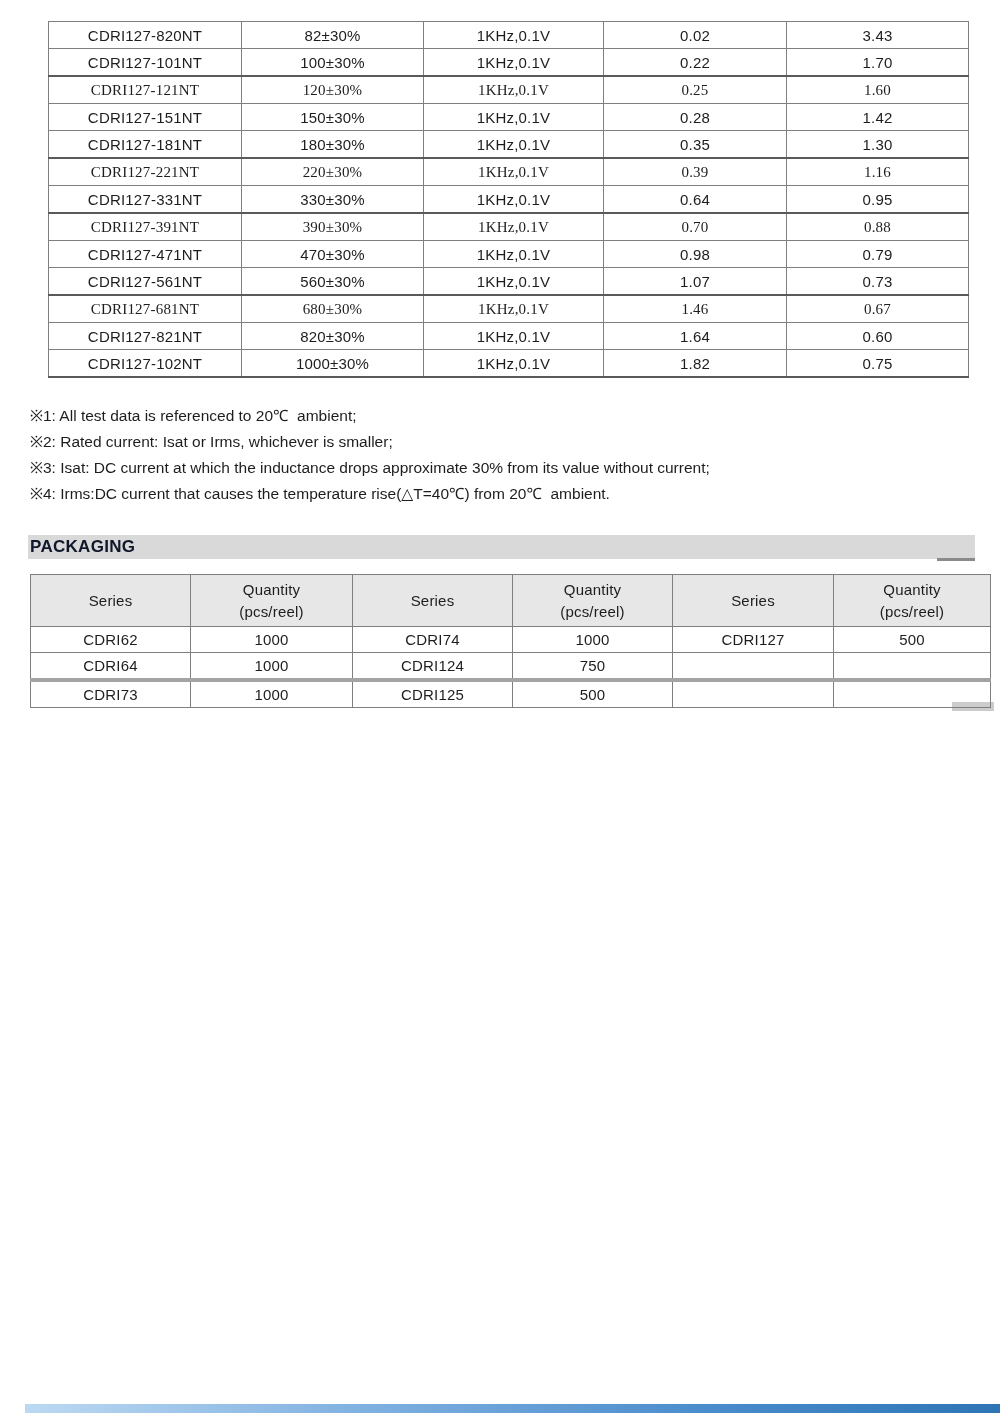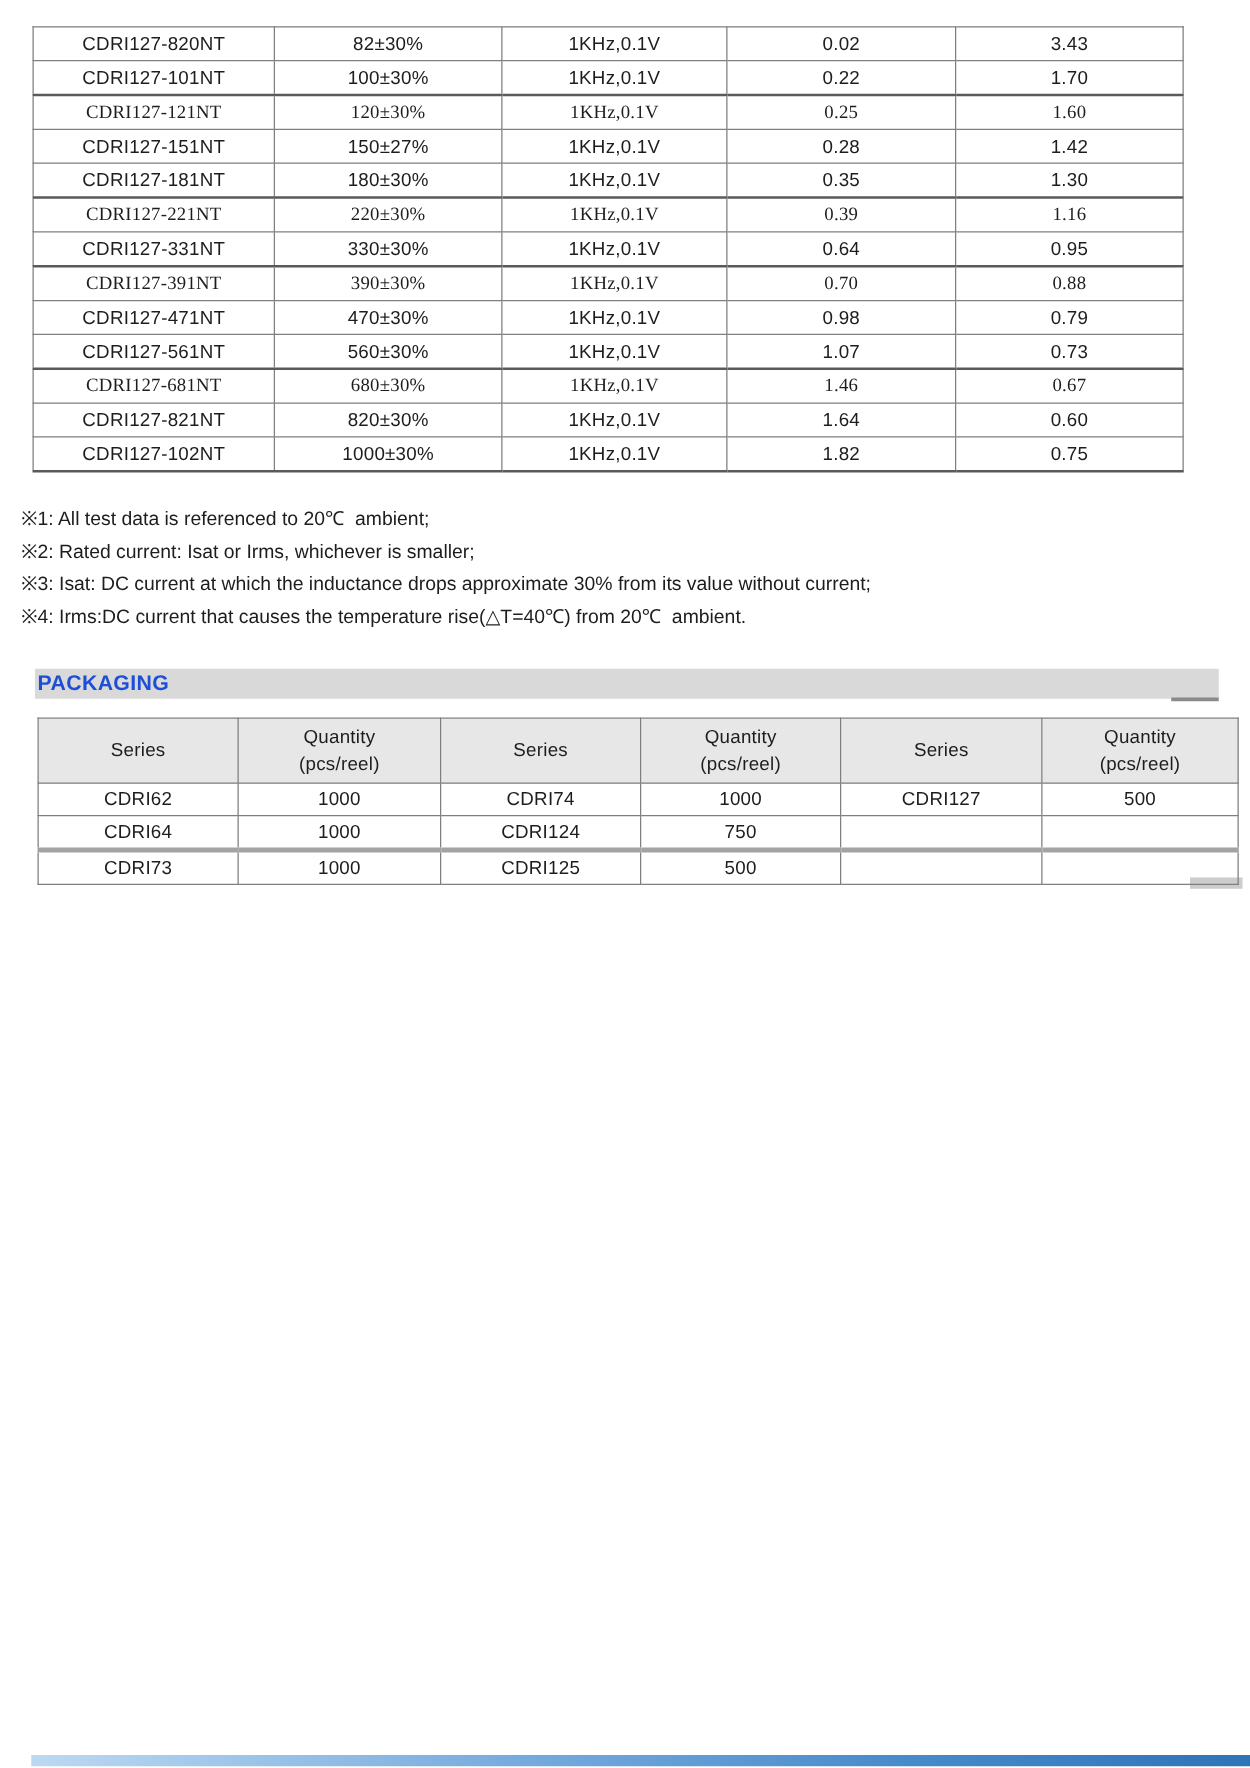--- a/index.html
+++ b/index.html
@@ -6,46 +6,46 @@
   body {
     width: 1000px; height: 1414px;
     background: #ffffff;
     font-family: "Liberation Sans", sans-serif;
     color: #1d1d1d;
   }
   .page { position: relative; width: 1000px; height: 1414px; overflow: hidden; background: #ffffff; }
 
   
   #spec-table {
-    position: absolute; left: 26px; top: 21px; width: 920px;
+    position: absolute; left: 48px; top: 21px; width: 920px;
     border-collapse: collapse; table-layout: fixed;
     font-size: 15px;
   }
   #spec-table td {
     border: 1px solid #7f7f7f;
     height: 26px; padding: 0;
     text-align: center; vertical-align: middle;
     letter-spacing: 0.2px;
   }
   #spec-table tr.thick-top td { border-top: 2px solid #5a5a5a; font-family: Liberation Serif, serif; }
   #spec-table tr:last-child td { border-bottom: 2px solid #5a5a5a; }
 
   
-  .notes { position: absolute; left: 17px; top: 403px; font-size: 15.5px; }
+  .notes { position: absolute; left: 30px; top: 403px; font-size: 15.5px; }
   .note-line { height: 26px; line-height: 26px; white-space: pre; }
 
   
   .section-bar {
     position: absolute; left: 28px; top: 535px; width: 947px; height: 24px;
     background: #d9d9d9;
   }
   .section-bar .section-title {
     display: inline-block;
     font-weight: bold; font-size: 17px; line-height: 24px;
-    padding-left: 2px; letter-spacing: 0.3px; color: #1d4ed8;
+    padding-left: 2px; letter-spacing: 0.3px; color: #0f172a;
   }
   .bar-dash {
     position: absolute; left: 937px; top: 558px; width: 38px; height: 3px;
     background: #8a8a8a;
   }
   .corner-mark {
     position: absolute; left: 952px; top: 702px; width: 42px; height: 9px;
     background: #cccccc;
   }
 
@@ -101,21 +101,21 @@
         </tr>
         <tr class="thick-top">
           <td>CDRI127-121NT</td>
           <td>120±30%</td>
           <td>1KHz,0.1V</td>
           <td>0.25</td>
           <td>1.60</td>
         </tr>
         <tr>
           <td>CDRI127-151NT</td>
-          <td>150±27%</td>
+          <td>150±30%</td>
           <td>1KHz,0.1V</td>
           <td>0.28</td>
           <td>1.42</td>
         </tr>
         <tr>
           <td>CDRI127-181NT</td>
           <td>180±30%</td>
           <td>1KHz,0.1V</td>
           <td>0.35</td>
           <td>1.30</td>

